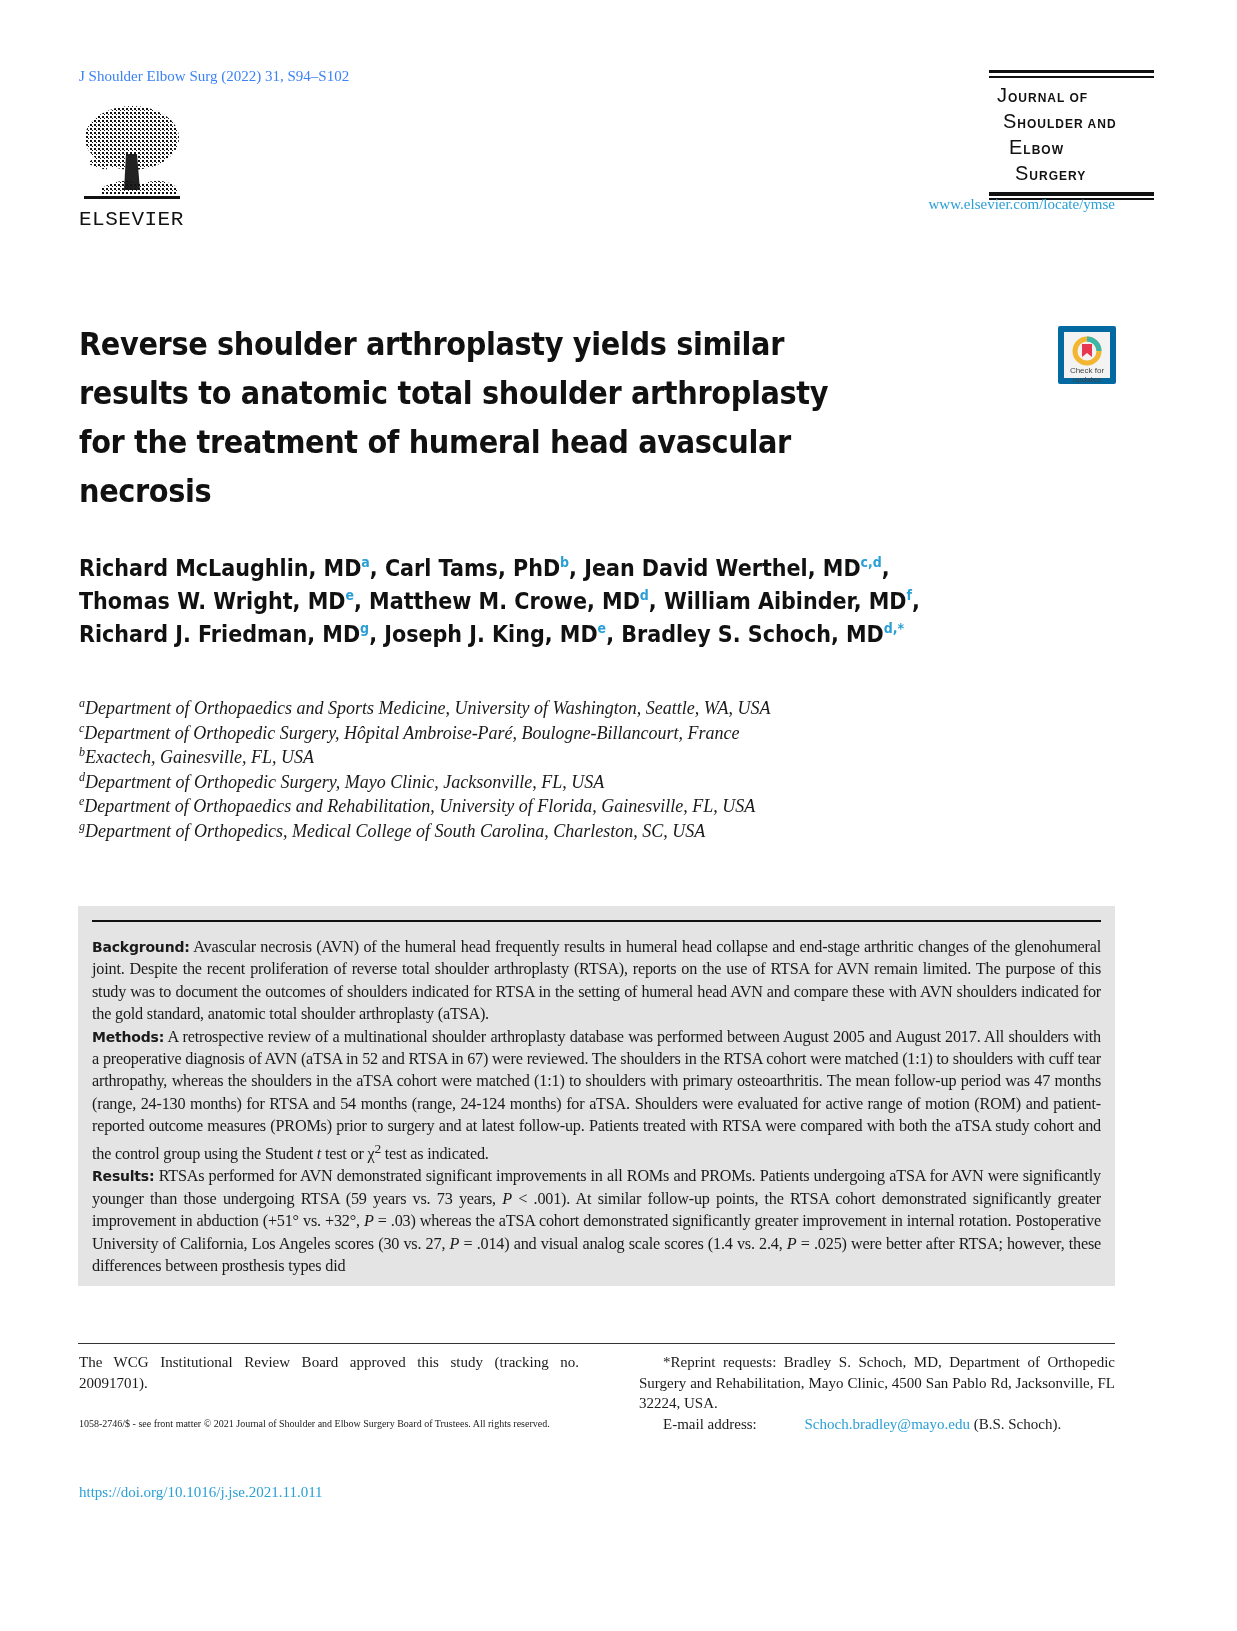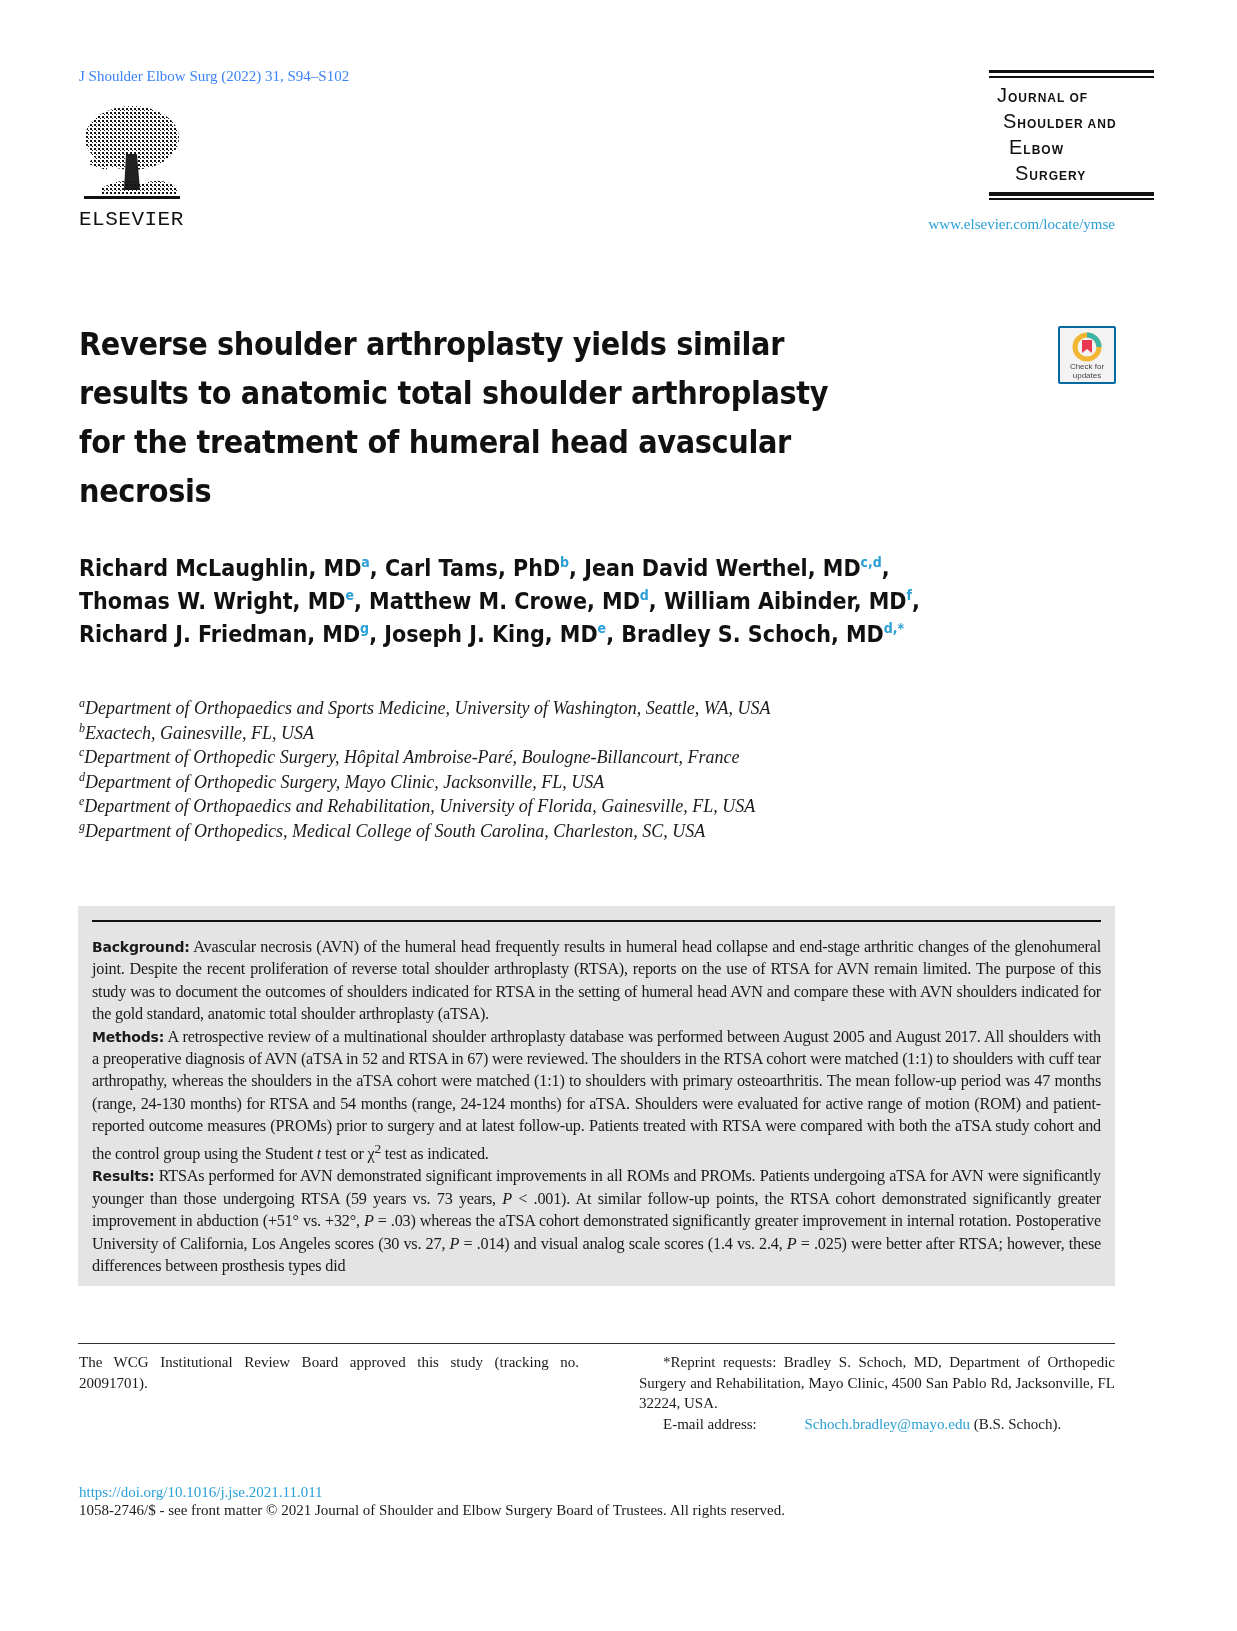--- a/index.html
+++ b/index.html
@@ -20,29 +20,29 @@
   .jl-bar-bot { height: 4px; background: #111; }
   .jl-bar-bot2 { height: 2px; background: #111; margin-top: 2px; margin-bottom: 2px; }
   .jl-lines { padding: 6px 0 4px 0; font-family: "Liberation Sans", sans-serif; font-weight: bold; color: #111; }
   .jl-line { font-size: 12px; letter-spacing: 1px; line-height: 23px; font-variant: small-caps; }
   .jl-line .cap { font-size: 20px; font-weight: normal; }
   .jl-l1 { padding-left: 8px; }
   .jl-l2 { padding-left: 14px; }
   .jl-l3 { padding-left: 20px; }
   .jl-l4 { padding-left: 26px; }
 
-  #journal-url { position: absolute; right: 122px; top: 216px; font-size: 15px; color: #2a9fd6; }
+  #journal-url { position: absolute; right: 122px; top: 196px; font-size: 15px; color: #2a9fd6; }
 
   
   #article-title { position: absolute; left: 79px; top: 320px; width: 860px;
     font-family: "DejaVu Sans", sans-serif; font-weight: bold; font-size: 32px; line-height: 49px;
     color: #111; letter-spacing: -0.4px; transform: scaleX(0.9); transform-origin: left top; }
 
   #crossmark { position: absolute; left: 1058px; top: 326px; width: 58px; height: 58px;
-    border: 2px solid #0369a1; background: #f3f3f3; border-radius: 2px; text-align: center; }
+    border: 6px solid #0369a1; background: #f3f3f3; border-radius: 2px; text-align: center; }
   #crossmark-icon { width: 30px; height: 30px; margin: 4px auto 0; display: block; }
   #crossmark-label { font-family: "Liberation Sans", sans-serif; font-size: 8px; line-height: 9px; color: #444; }
 
   
   #authors { position: absolute; left: 79px; top: 552px; width: 1050px;
     font-family: "DejaVu Sans", sans-serif; font-weight: bold; font-size: 23px; line-height: 33px; color: #111;
     transform: scaleX(0.9); transform-origin: left top; }
   .aff-sup { color: #2a9fd6; font-size: 14px; vertical-align: super; line-height: 0; }
 
   
@@ -57,21 +57,21 @@
     font-size: 16.2px; line-height: 22.4px; color: #1a1a1a; text-align: justify; letter-spacing: -0.2px; }
   .abs-head { font-family: "DejaVu Sans", sans-serif; font-weight: bold; font-size: 14px; }
 
   
   #footnote-rule { position: absolute; left: 78px; width: 1037px; top: 1343px; height: 1px; background: #333; }
   #irb-note { position: absolute; left: 79px; top: 1352px; width: 500px; font-size: 15px; line-height: 20.5px; text-align: justify; }
   #reprint-note { position: absolute; left: 639px; top: 1352px; width: 476px; font-size: 15px; line-height: 20.5px; text-align: justify; }
   .indent { display: inline-block; width: 24px; }
 
   
-  #copyright { position: absolute; left: 79px; top: 1500px; font-size: 15px; line-height: 20px; }
+  #copyright { position: absolute; left: 79px; top: 1414px; font-size: 10px; line-height: 20px; }
   #doi { position: absolute; left: 79px; top: 1482px; font-size: 15px; line-height: 20px; color: #2a9fd6; }
 </style>
 </head>
 <body>
 
 <div id="journal-ref">J Shoulder Elbow Surg (2022) 31, S94–S102</div>
 
 <div id="elsevier-logo">
   <svg id="elsevier-tree" viewBox="0 0 100 98">
     <defs>
@@ -119,22 +119,22 @@
 </div>
 
 <div id="authors">
   <span>Richard McLaughlin, MD</span><sup class="aff-sup">a</sup><span>, </span><span>Carl Tams, PhD</span><sup class="aff-sup">b</sup><span>, </span><span>Jean David Werthel, MD</span><sup class="aff-sup">c,d</sup><span>,</span><br>
   <span>Thomas W. Wright, MD</span><sup class="aff-sup">e</sup><span>, </span><span>Matthew M. Crowe, MD</span><sup class="aff-sup">d</sup><span>, </span><span>William Aibinder, MD</span><sup class="aff-sup">f</sup><span>,</span><br>
   <span>Richard J. Friedman, MD</span><sup class="aff-sup">g</sup><span>, </span><span>Joseph J. King, MD</span><sup class="aff-sup">e</sup><span>, </span><span>Bradley S. Schoch, MD</span><sup class="aff-sup">d,*</sup>
 </div>
 
 <div id="affiliations">
   <div><span class="aff-letter">a</span><span>Department of Orthopaedics and Sports Medicine, University of Washington, Seattle, WA, USA</span></div>
+  <div><span class="aff-letter">c</span><span>Department of Orthopedic Surgery, Hôpital Ambroise-Paré, Boulogne-Billancourt, France</span></div>
   <div><span class="aff-letter">b</span><span>Exactech, Gainesville, FL, USA</span></div>
-  <div><span class="aff-letter">c</span><span>Department of Orthopedic Surgery, Hôpital Ambroise-Paré, Boulogne-Billancourt, France</span></div>
   <div><span class="aff-letter">d</span><span>Department of Orthopedic Surgery, Mayo Clinic, Jacksonville, FL, USA</span></div>
   <div><span class="aff-letter">e</span><span>Department of Orthopaedics and Rehabilitation, University of Florida, Gainesville, FL, USA</span></div>
   <div><span class="aff-letter">g</span><span>Department of Orthopedics, Medical College of South Carolina, Charleston, SC, USA</span></div>
 </div>
 
 <div id="abstract-box">
   <div id="abstract-rule"></div>
   <div id="abstract-body">
     <span class="abs-head">Background:</span>
     <span>Avascular necrosis (AVN) of the humeral head frequently results in humeral head collapse and end-stage arthritic changes of the glenohumeral joint. Despite the recent proliferation of reverse total shoulder arthroplasty (RTSA), reports on the use of RTSA for AVN remain limited. The purpose of this study was to document the outcomes of shoulders indicated for RTSA in the setting of humeral head AVN and compare these with AVN shoulders indicated for the gold standard, anatomic total shoulder arthroplasty (aTSA).</span><br>

